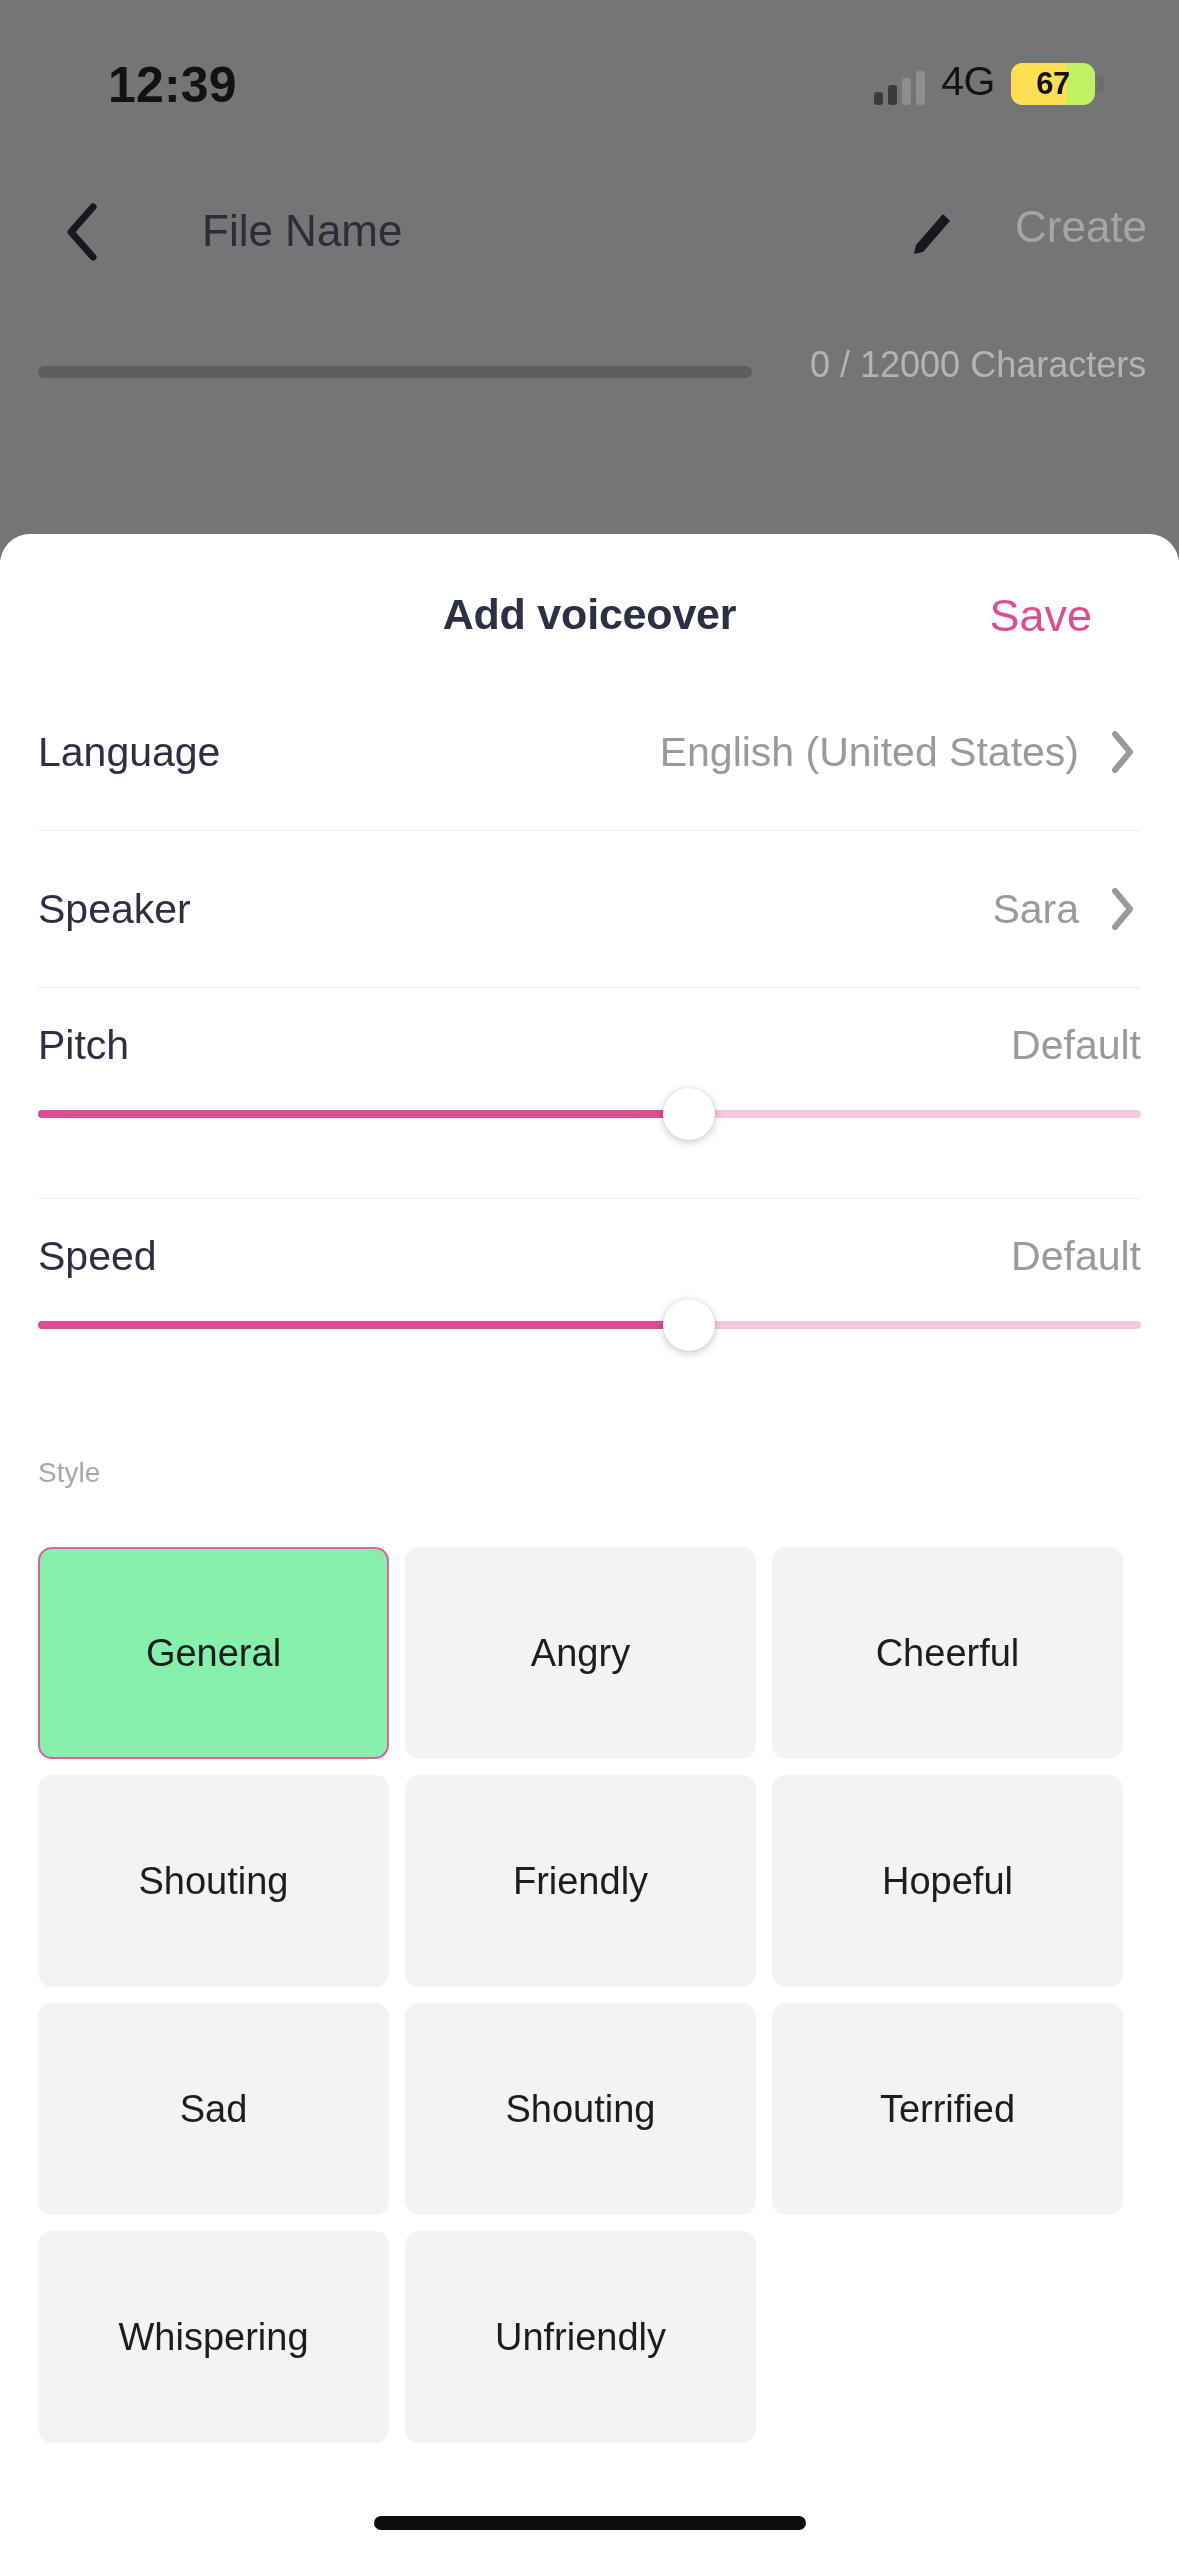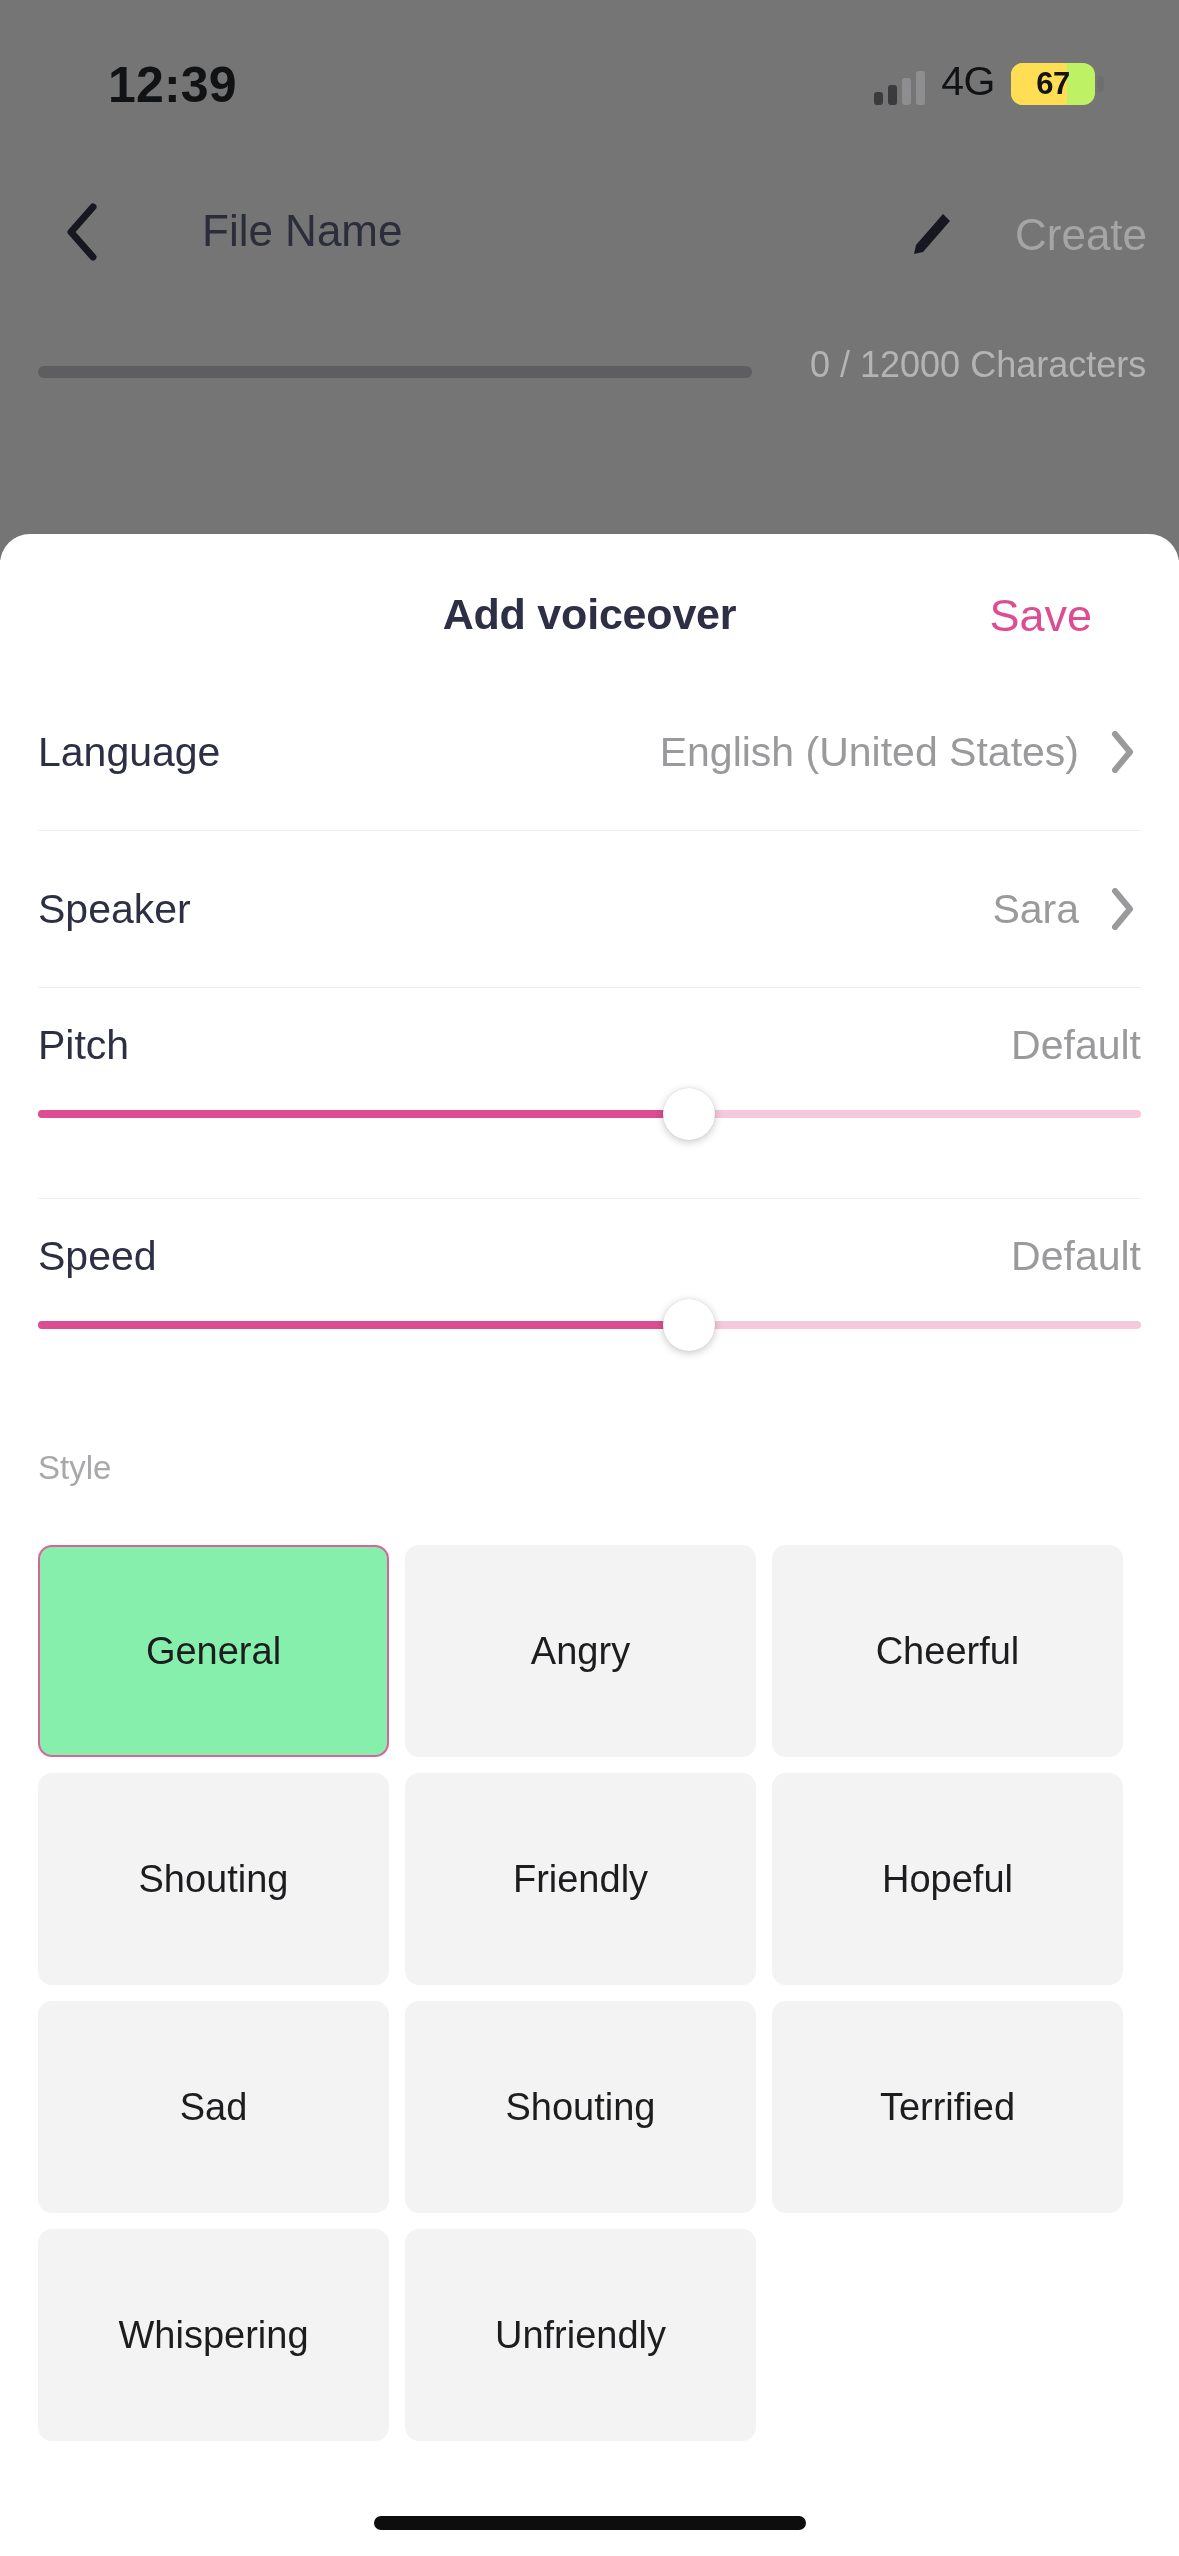--- a/index.html
+++ b/index.html
@@ -139,21 +139,21 @@
     top: 20px;
     width: 64px;
     height: 64px;
     display: flex;
     align-items: center;
     justify-content: center;
   }
   #create-btn {
     position: absolute;
     left: 1015px;
-    top: 28px;
+    top: 20px;
     font-size: 44px;
     font-weight: 400;
     color: #a5a5a7;
     text-align: center;
   }
 
   
   #char-row { position: absolute; left: 0; top: 352px; width: 1179px; height: 60px; }
   #char-progress {
     position: absolute;
@@ -293,23 +293,23 @@
     width: 52px;
     height: 52px;
     margin-left: -26px;
     border-radius: 50%;
     background: #ffffff;
     box-shadow: 0 2px 9px rgba(0,0,0,0.22), 0 0 1px rgba(0,0,0,0.18);
   }
 
   
   #style-label {
-    margin: 4px 38px;
+    margin: 12px 38px;
     padding-top: 36px;
-    font-size: 33px;
+    font-size: 28px;
     color: #a8a8aa;
   }
   #style-grid {
     display: flex;
     flex-wrap: wrap;
     gap: 16px 16px;
     margin: 58px 38px 0 38px;
     width: 1085px;
   }
   .style-chip {

